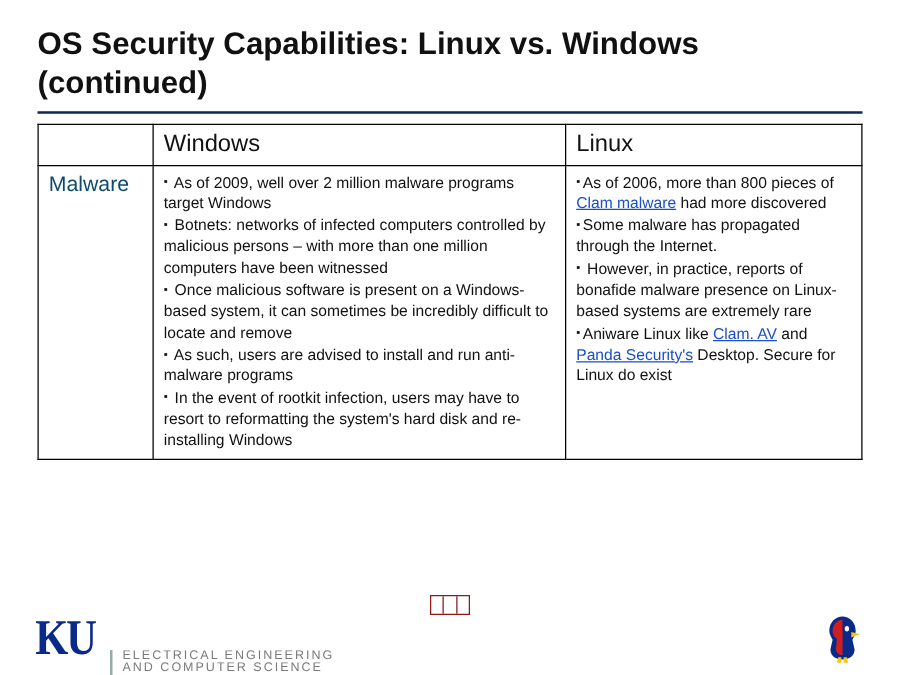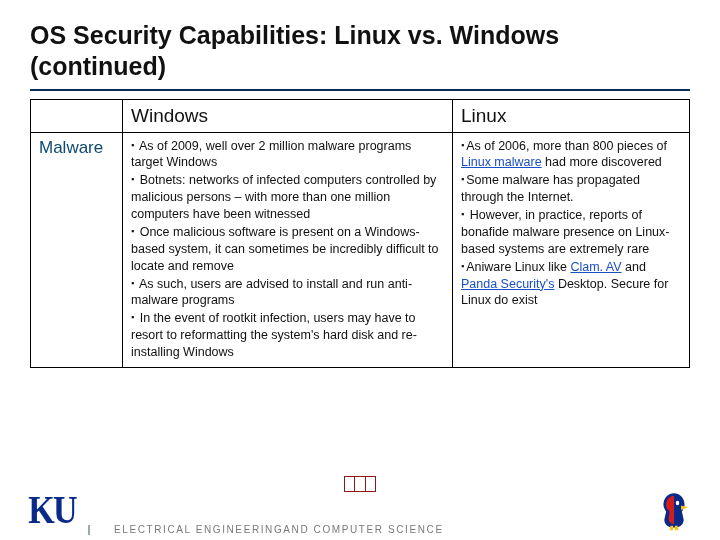--- a/index.html
+++ b/index.html
@@ -91,23 +91,23 @@
     font-family: Georgia, "Times New Roman", serif;
     font-size: 40px;
     font-weight: bold;
     color: #0a2a8a;
     line-height: 1;
     transform: scaleX(0.85);
     letter-spacing: -2px;
   }
   .ku-text {
     display: flex;
-    flex-direction: row;
+    flex-direction: column;
     border-left: 2px solid #9aa;
-    padding-left: 24px;
+    padding-left: 8px;
     line-height: 1.05;
     margin-top: 40px;
   }
   .ku-text .line1 {
     font-size: 10px;
     letter-spacing: 1.6px;
     color: #7a7a7a;
     font-family: Arial, sans-serif;
   }
   .jayhawk {
@@ -152,21 +152,21 @@
     <tr>
       <td class="rowlabel">Malware</td>
       <td class="cell">
         <span class="bullet"><span class="dot">▪</span> <span>As of 2009, well over 2 million malware programs target Windows</span></span>
         <span class="bullet"><span class="dot">▪</span> <span>Botnets: networks of infected computers controlled by malicious persons – with more than one million computers have been witnessed</span></span>
         <span class="bullet"><span class="dot">▪</span> <span>Once malicious software is present on a Windows-based system, it can sometimes be incredibly difficult to locate and remove</span></span>
         <span class="bullet"><span class="dot">▪</span> <span>As such, users are advised to install and run anti-malware programs</span></span>
         <span class="bullet"><span class="dot">▪</span> <span>In the event of rootkit infection, users may have to resort to reformatting the system's hard disk and re-installing Windows</span></span>
       </td>
       <td class="cell">
-        <span class="bullet"><span class="dot">▪</span><span>As of 2006, more than 800 pieces of </span><a href="#">Linux malware</a><span> had more discovered</span></span>
+        <span class="bullet"><span class="dot">▪</span><span>As of 2006, more than 800 pieces of </span><a href="#">Clam malware</a><span> had more discovered</span></span>
         <span class="bullet"><span class="dot">▪</span><span>Some malware has propagated through the Internet.</span></span>
         <span class="bullet"><span class="dot">▪</span> <span>However, in practice, reports of bonafide malware presence on Linux-based systems are extremely rare</span></span>
         <span class="bullet"><span class="dot">▪</span><span>Aniware Linux like </span><a href="#">Clam. AV</a><span> and </span><a href="#">Panda Security's</a><span> Desktop. Secure for Linux do exist</span></span>
       </td>
     </tr>
   </tbody>
     </table>
 </div>
 
 <div class="page-mark">

